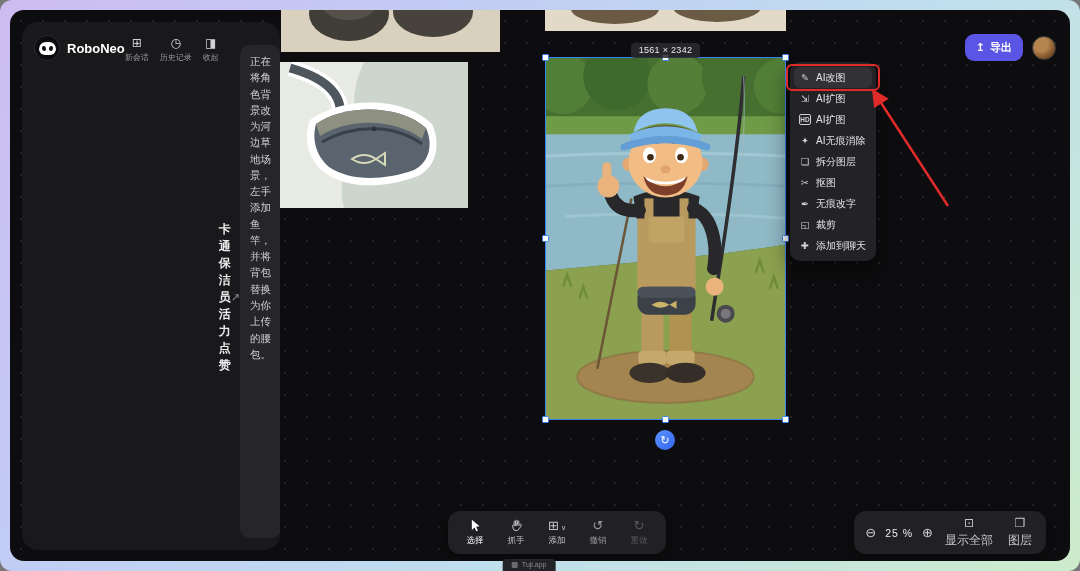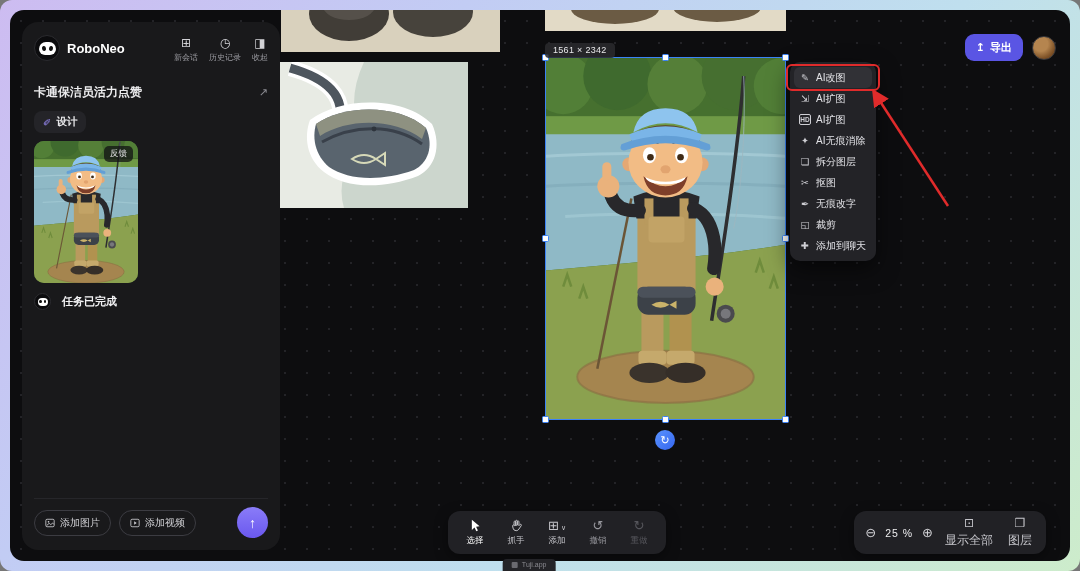--- a/index.html
+++ b/index.html
@@ -4,21 +4,21 @@
 <style>
   *{margin:0;padding:0;box-sizing:border-box}
   html,body{width:1080px;height:571px}
   body{font-family:"Liberation Sans","DejaVu Sans",sans-serif;position:relative;overflow:hidden;background:#777}
   .frame{position:absolute;inset:0;border-radius:12px;background:linear-gradient(130deg,#cdbcf1 0%,#c2ccf4 30%,#bfdfee 62%,#cdeccb 100%)}
   .canvas{position:absolute;inset:10px;border-radius:14px;background-color:#0d0d0f;
     background-image:radial-gradient(circle,#232327 1px,transparent 1.3px);background-size:22px 22px;overflow:hidden}
 
   
   .sidebar{position:absolute;left:12px;top:12px;bottom:11px;width:258px;background:#19191b;border-radius:16px;
-    padding:13px 12px 12px;display:flex;flex-direction:column;z-index:6;overflow:hidden}
+    padding:13px 12px 12px;display:flex;flex-direction:row;z-index:6;overflow:hidden}
   .sb-header{display:flex;align-items:flex-start;justify-content:space-between}
   .brand{display:flex;align-items:center;gap:7px}
   .logo{width:26px;height:26px;border-radius:50%;background:#0c0c0e;display:flex;align-items:center;justify-content:center;border:1px solid #2c2c30}
   .logo-mask{width:17px;height:13px;background:#fff;border-radius:8px 8px 7px 7px;position:relative}
   .logo-mask::before,.logo-mask::after{content:"";position:absolute;top:4px;width:4px;height:5px;background:#111;border-radius:50%}
   .logo-mask::before{left:3px;transform:rotate(-14deg)}
   .logo-mask::after{right:3px;transform:rotate(14deg)}
   .brand-name{color:#fff;font-weight:bold;font-size:13px}
   .hdr-actions{display:flex;gap:11px;padding-top:2px}
   .hdr-action{display:flex;flex-direction:column;align-items:center;gap:2px;cursor:pointer}
@@ -54,21 +54,21 @@
   .export-btn .ic{font-size:11px}
   .avatar{width:24px;height:24px;border-radius:50%;border:1.5px solid #3a3a3e;cursor:pointer;
     background:radial-gradient(circle at 35% 32%,#b5854f 0 35%,#7c5026 70%,#5d3a1a 100%)}
 
   
   .img-obj{position:absolute;overflow:hidden}
   .img-obj svg{width:100%;height:100%;display:block}
   .img-top-left{left:271px;top:0;width:219px;height:42px}
   .img-top-right{left:535px;top:0;width:241px;height:21px}
   .img-pack{left:262px;top:52px;width:196px;height:146px}
-  .size-label-wrap{position:absolute;left:535px;top:29px;width:241px;text-align:left;z-index:4}
+  .size-label-wrap{position:absolute;left:535px;top:29px;width:241px;text-align:center;z-index:4}
   .size-label{display:inline-block;background:rgba(42,42,46,.88);color:#e8e8ea;font-size:9px;padding:2.5px 8px;border-radius:4px;letter-spacing:.3px}
   .selection{position:absolute;left:535px;top:47px;width:241px;height:363px;border:1.5px solid #3b82f6;z-index:3}
   .selection svg{width:100%;height:100%;display:block}
   .handle{position:absolute;width:7px;height:7px;background:#fff;border:1.5px solid #3b82f6;border-radius:1.5px;z-index:4}
   .h-nw{left:-4px;top:-4px}.h-n{left:calc(50% - 4px);top:-4px}.h-ne{right:-4px;top:-4px}
   .h-w{left:-4px;top:calc(50% - 4px)}.h-e{right:-4px;top:calc(50% - 4px)}
   .h-sw{left:-4px;bottom:-4px}.h-s{left:calc(50% - 4px);bottom:-4px}.h-se{right:-4px;bottom:-4px}
   .ai-quick{position:absolute;left:645px;top:420px;width:20px;height:20px;border-radius:50%;
     background:linear-gradient(135deg,#5a93ff,#3566ee);color:#fff;display:flex;align-items:center;justify-content:center;font-size:11px;cursor:pointer;z-index:4}
 
@@ -324,20 +324,21 @@
             <span class="lb">收起</span>
           </div>
         </div>
       </div>
 
       <div class="session-row">
         <span class="session-title">卡通保洁员活力点赞</span>
         <span class="share-ic">↗</span>
       </div>
 
+      <div class="msg-card">正在将角色背景改为河边草地场景，左手添加鱼竿，并将背包替换为你上传的腰包。</div>
 
       <div class="design-badge">
         <span class="ic">✐</span>
         <span>设计</span>
       </div>
 
       <div class="thumb">
         <svg viewBox="0 0 240 360" preserveAspectRatio="xMidYMid slice">
             <use href="#scene"></use>
           </svg>

